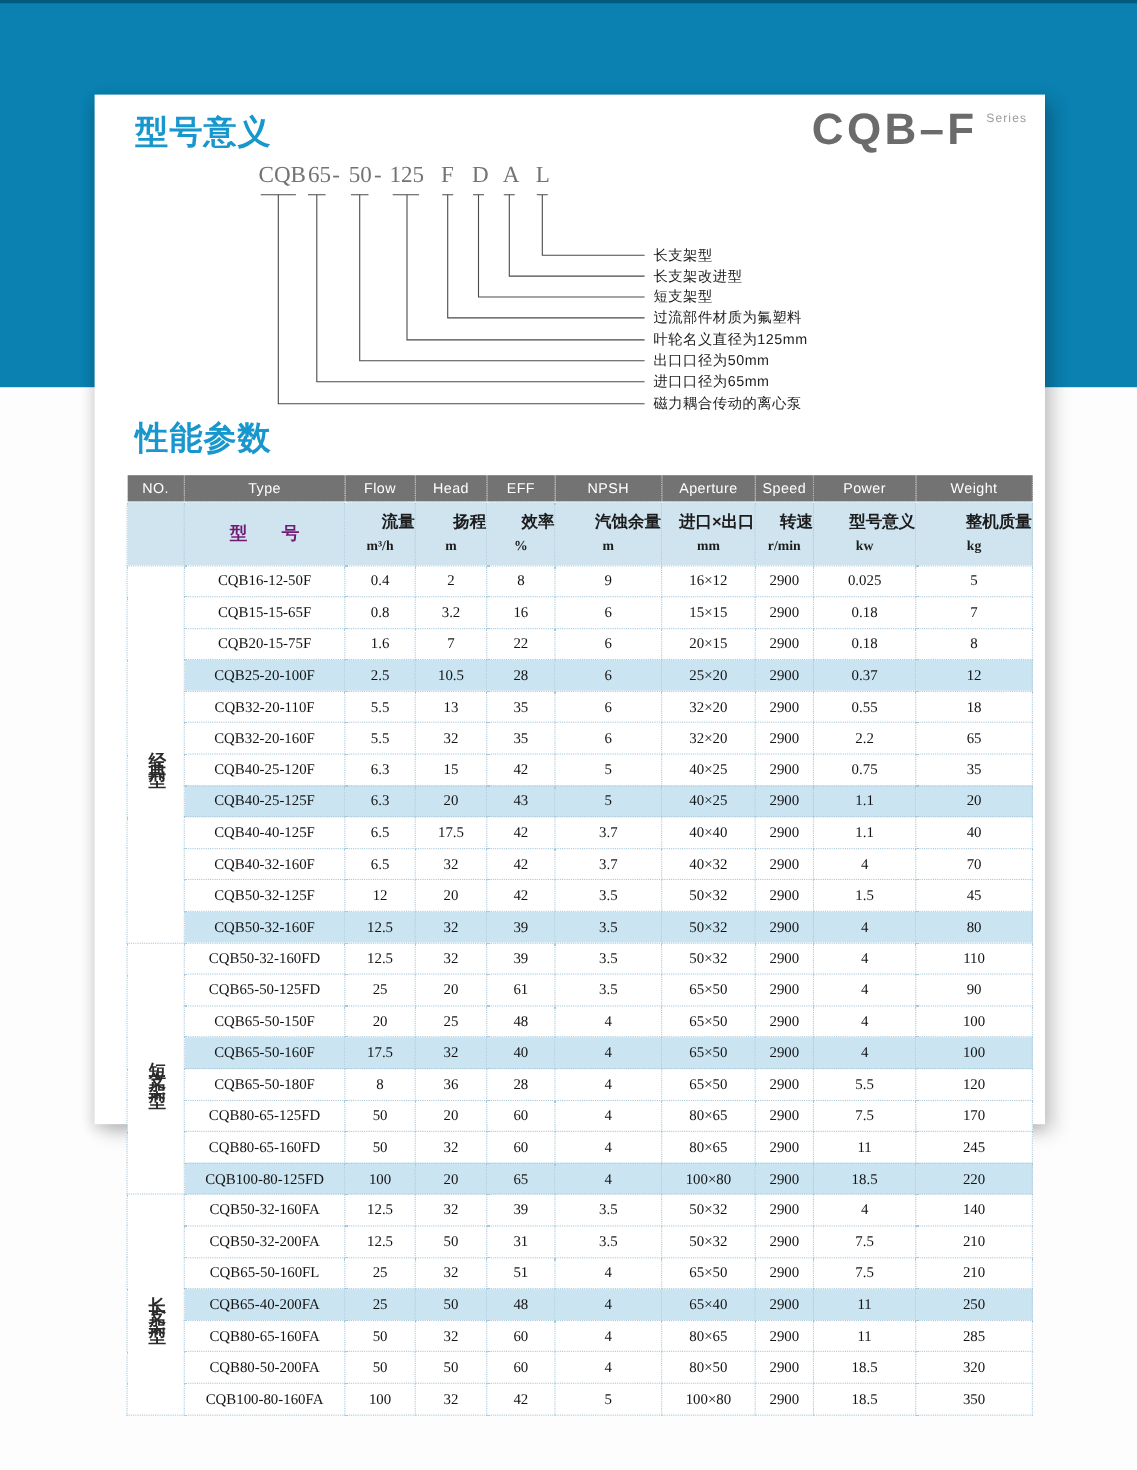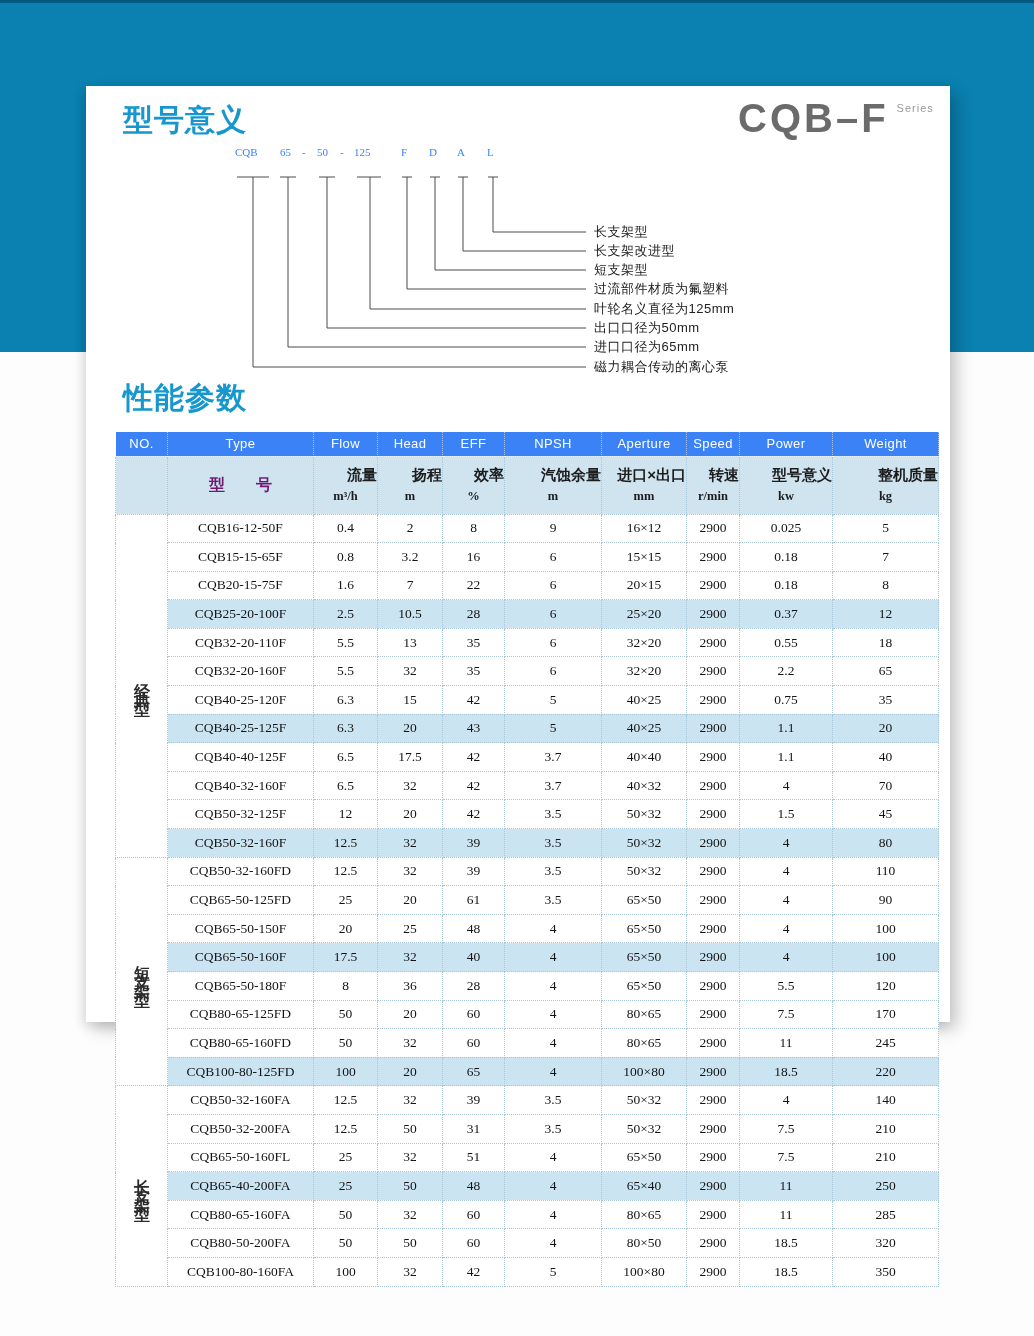--- a/index.html
+++ b/index.html
@@ -35,36 +35,36 @@
   }
   .brand-series {
     font-size:11px; color:#9b9b9b; letter-spacing:1px;
     position:relative; top:-20px; left:8px;
   }
   
   .diagram { position:absolute; left:0; top:54px; width:864px; height:246px; }
   .diagram svg { position:absolute; left:0; top:0; }
   .code-part {
     position:absolute; top:6px;
-    font-family:"Liberation Serif", serif; font-size:11px; color:#3b82f6;
+    font-family:"Liberation Serif", serif; font-size:21px; color:#737373;
   }
   .cp-0{left:149px}.cp-1{left:194px}.cp-2{left:216px}.cp-3{left:231px}.cp-4{left:254px}
   .cp-5{left:268px}.cp-6{left:315px}.cp-7{left:343px}.cp-8{left:371px}.cp-9{left:401px}
   .code-annotation {
     position:absolute; left:508px; font-size:13px; color:#222222;
     white-space:nowrap; letter-spacing:0.5px;
   }
   .an-0{top:83px}.an-1{top:102px}.an-2{top:121px}.an-3{top:140px}
   .an-4{top:160px}.an-5{top:179px}.an-6{top:198px}.an-7{top:218px}
   
   .table-wrap { position:absolute; left:29px; top:346px; width:823px; }
   table { border-collapse:collapse; width:823px; table-layout:fixed; }
   th, td { border:1px dotted #a8c8da; text-align:center; vertical-align:middle; padding:0; }
   .h-en {
-    background:#3b82f6; color:#ffffff; font-weight:normal;
+    background:#737373; color:#ffffff; font-weight:normal;
     font-size:13px; letter-spacing:0.4px; height:24px;
     border:1px dotted rgba(255,255,255,0.55); border-top:none;
   }
   .h-cn { background:#cfe4ef; height:58px; }
   .cn-label { font-size:15px; font-weight:bold; color:#1c1c1c; line-height:1.15;text-align:right; }
   .type-label { white-space:pre; font-size:16px; font-weight:bold; color:#701a75; }
   .cn-unit {
     font-family:"Liberation Serif", serif; font-size:12.5px; color:#1c1c1c; margin-top:5px;
   }
   tbody td {

